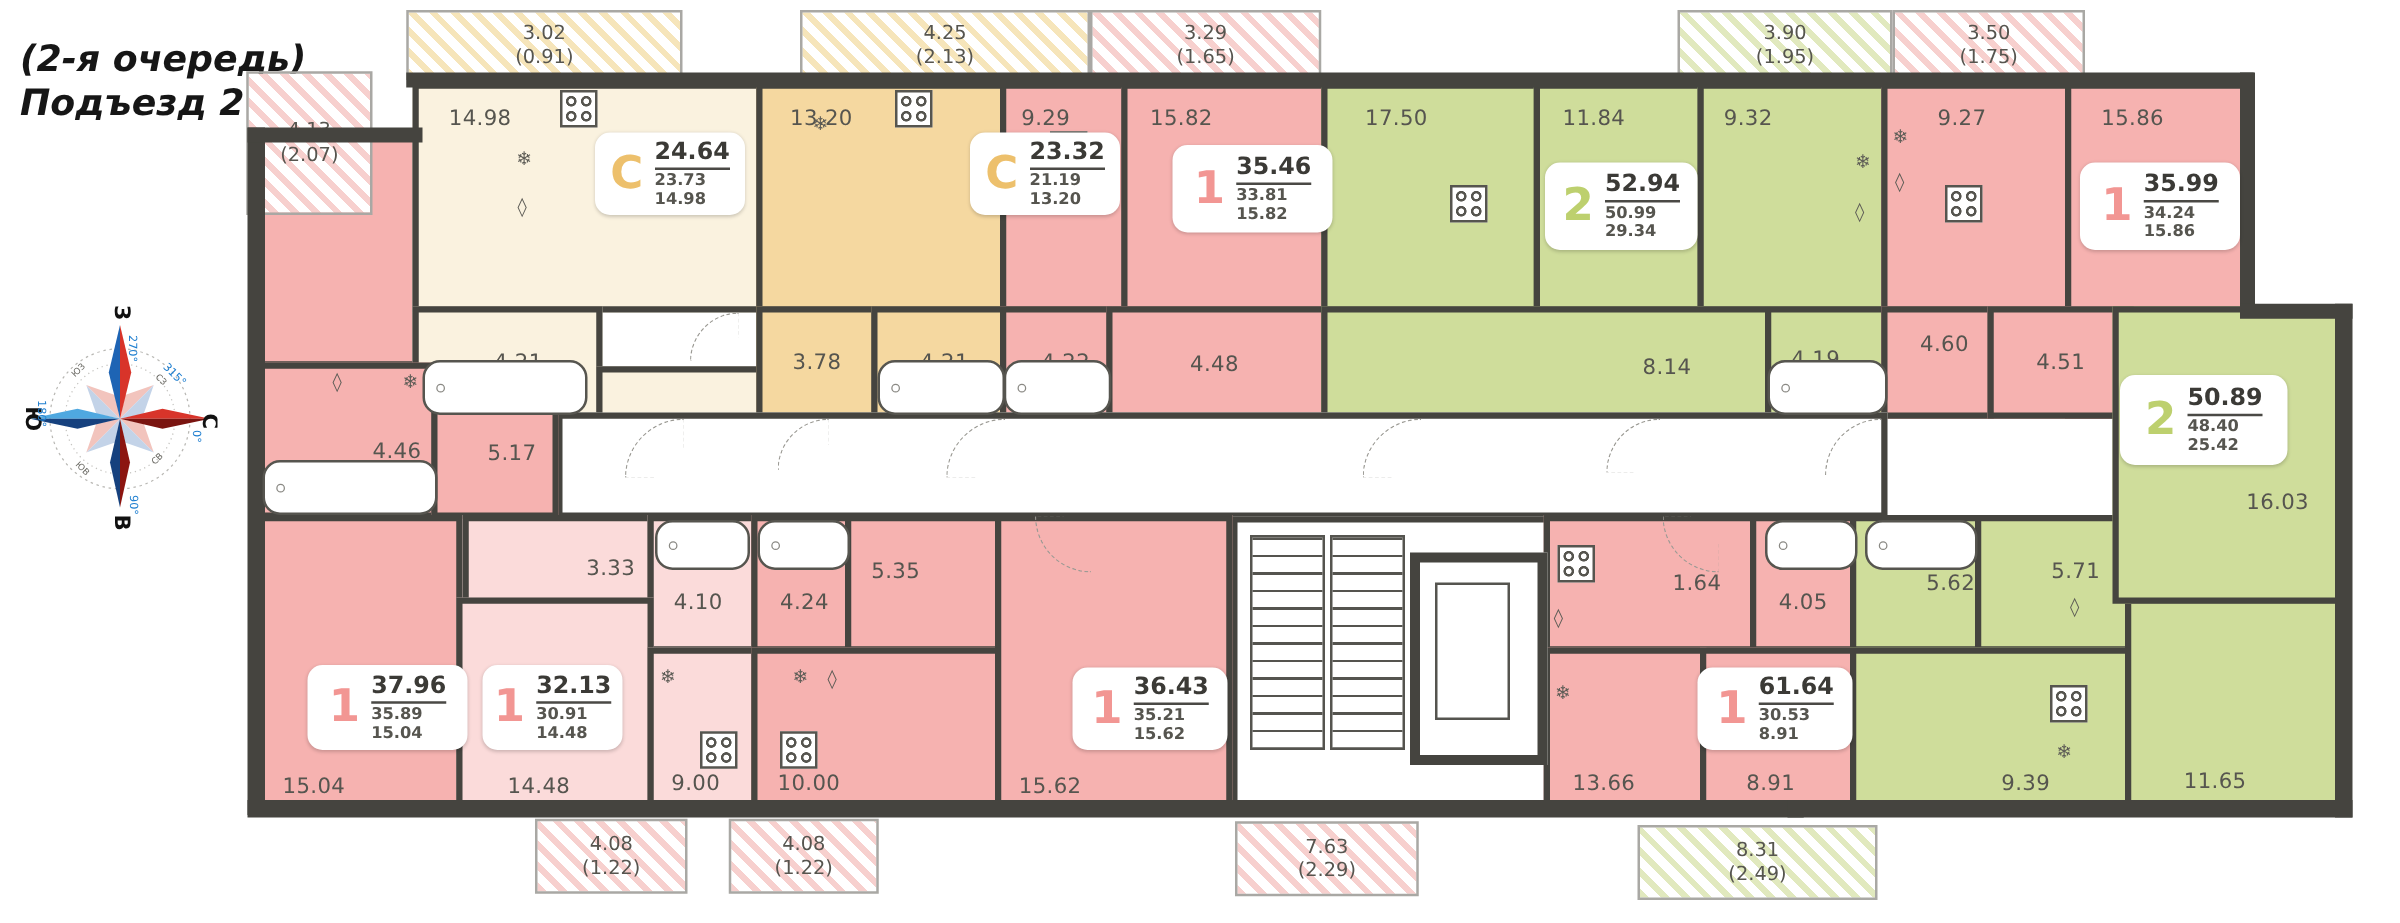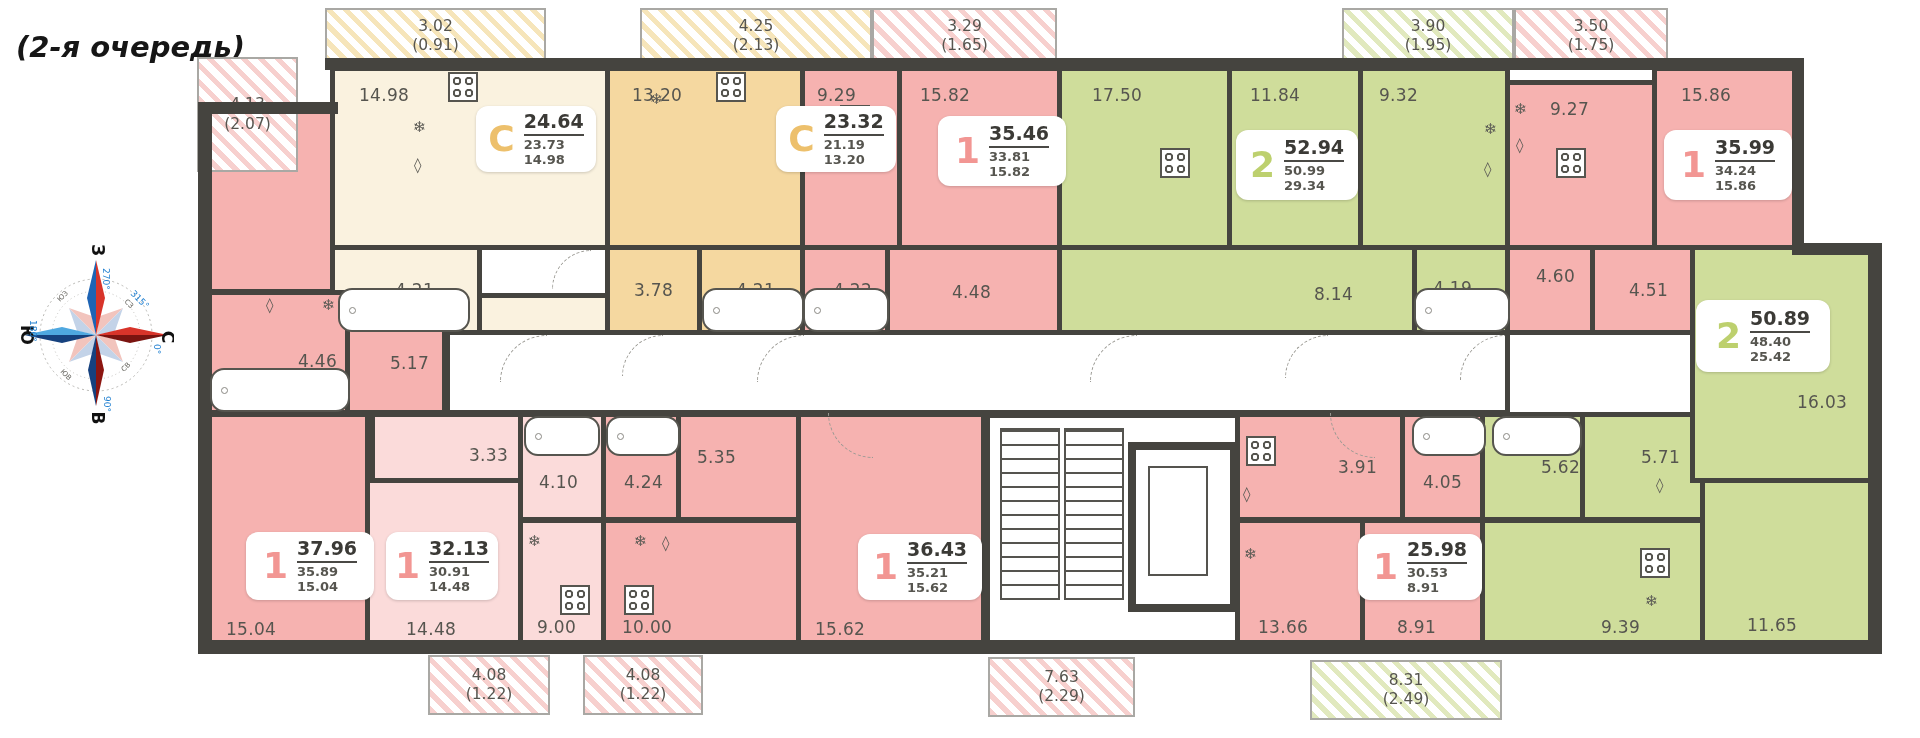--- a/index.html
+++ b/index.html
@@ -45,20 +45,21 @@
   .elev-inner{position:absolute;border:2px solid #55544f;background:#fff;z-index:6;}
   .compass{position:absolute;left:18px;top:238px;z-index:7;}
 </style>
 </head>
 <body>
 
 <div class="stage">
 
   <div class="title">
     <div>(2-я очередь)</div>
+    <div>Подъезд 2</div>
   </div>
 
   <div id="plan-layer">
       <div class="room f-pink" style="left: 205px; top: 106px; width: 130px; height: 188px;">
         <span class="rl" style="left: 16px; top: 12px;">11.22</span>
       </div>
       <div class="room f-cream" style="left: 330px; top: 66px; width: 280px; height: 184px;">
         <span class="rl" style="left: 24px; top: 14px;">14.98</span>
       </div>
       <div class="room f-cream" style="left: 330px; top: 245px; width: 152px; height: 90px;">
@@ -96,21 +97,21 @@
       </div>
       <div class="room f-green" style="left: 1358px; top: 66px; width: 152px; height: 184px;">
         <span class="rl" style="left: 16px; top: 14px;">9.32</span>
       </div>
       <div class="room f-green" style="left: 1057px; top: 245px; width: 360px; height: 90px;">
         <span class="rl" style="left: 252px; top: 34px;">8.14</span>
       </div>
       <div class="room f-green" style="left: 1412px; top: 245px; width: 98px; height: 90px;">
         <span class="rl" style="left: 16px; top: 28px;">4.19</span>
       </div>
-      <div class="room f-pink" style="left: 1505px; top: 80px; width: 152px; height: 184px;">
+      <div class="room f-pink" style="left: 1505px; top: 66px; width: 152px; height: 184px;">
         <span class="rl" style="left: 40px; top: 14px;">9.27</span>
       </div>
       <div class="room f-pink" style="left: 1652px; top: 66px; width: 150px; height: 269px;">
         <span class="rl" style="left: 24px; top: 14px;">15.86</span>
       </div>
       <div class="room f-pink" style="left: 1505px; top: 245px; width: 90px; height: 90px;">
         <span class="rl" style="left: 26px; top: 16px;">4.60</span>
       </div>
       <div class="room f-pink" style="left: 1590px; top: 245px; width: 117px; height: 90px;">
         <span class="rl" style="left: 34px; top: 30px;">4.51</span>
@@ -144,21 +145,21 @@
       <div class="room f-pink" style="left: 676px; top: 412px; width: 125px; height: 110px;">
         <span class="rl" style="left: 16px; top: 30px;">5.35</span>
       </div>
       <div class="room f-pink" style="left: 601px; top: 518px; width: 200px; height: 129px;">
         <span class="rl" style="left: 16px; top: 94px;">10.00</span>
       </div>
       <div class="room f-pink" style="left: 796px; top: 412px; width: 190px; height: 235px;">
         <span class="rl" style="left: 14px; top: 202px;">15.62</span>
       </div>
       <div class="room f-pink" style="left: 1235px; top: 412px; width: 170px; height: 110px;">
-        <span class="rl" style="left: 98px; top: 40px;">3.91</span>
+        <span class="rl" style="left: 98px; top: 40px;">1.64</span>
       </div>
       <div class="room f-pink" style="left: 1400px; top: 412px; width: 85px; height: 110px;">
         <span class="rl" style="left: 18px; top: 55px;">4.05</span>
       </div>
       <div class="room f-pink" style="left: 1235px; top: 518px; width: 130px; height: 129px;">
         <span class="rl" style="left: 18px; top: 94px;">13.66</span>
       </div>
       <div class="room f-pink" style="left: 1360px; top: 518px; width: 125px; height: 129px;">
         <span class="rl" style="left: 32px; top: 94px;">8.91</span>
       </div>
@@ -333,21 +334,21 @@
         <span class="card-type ct-salmon">1</span>
         <span class="card-nums">
           <span class="cn-total">36.43</span>
           <span class="cn-sub">35.21</span>
           <span class="cn-sub">15.62</span>
         </span>
       </div>
       <div class="card" style="left: 1358px; top: 534px; width: 124px; height: 66px;">
         <span class="card-type ct-salmon">1</span>
         <span class="card-nums">
-          <span class="cn-total">25.98</span>
+          <span class="cn-total">61.64</span>
           <span class="cn-sub">30.53</span>
           <span class="cn-sub">8.91</span>
         </span>
       </div>
       <div class="card" style="left: 1696px; top: 300px; width: 134px; height: 72px;">
         <span class="card-type ct-green">2</span>
         <span class="card-nums">
           <span class="cn-total">50.89</span>
           <span class="cn-sub">48.40</span>
           <span class="cn-sub">25.42</span>

